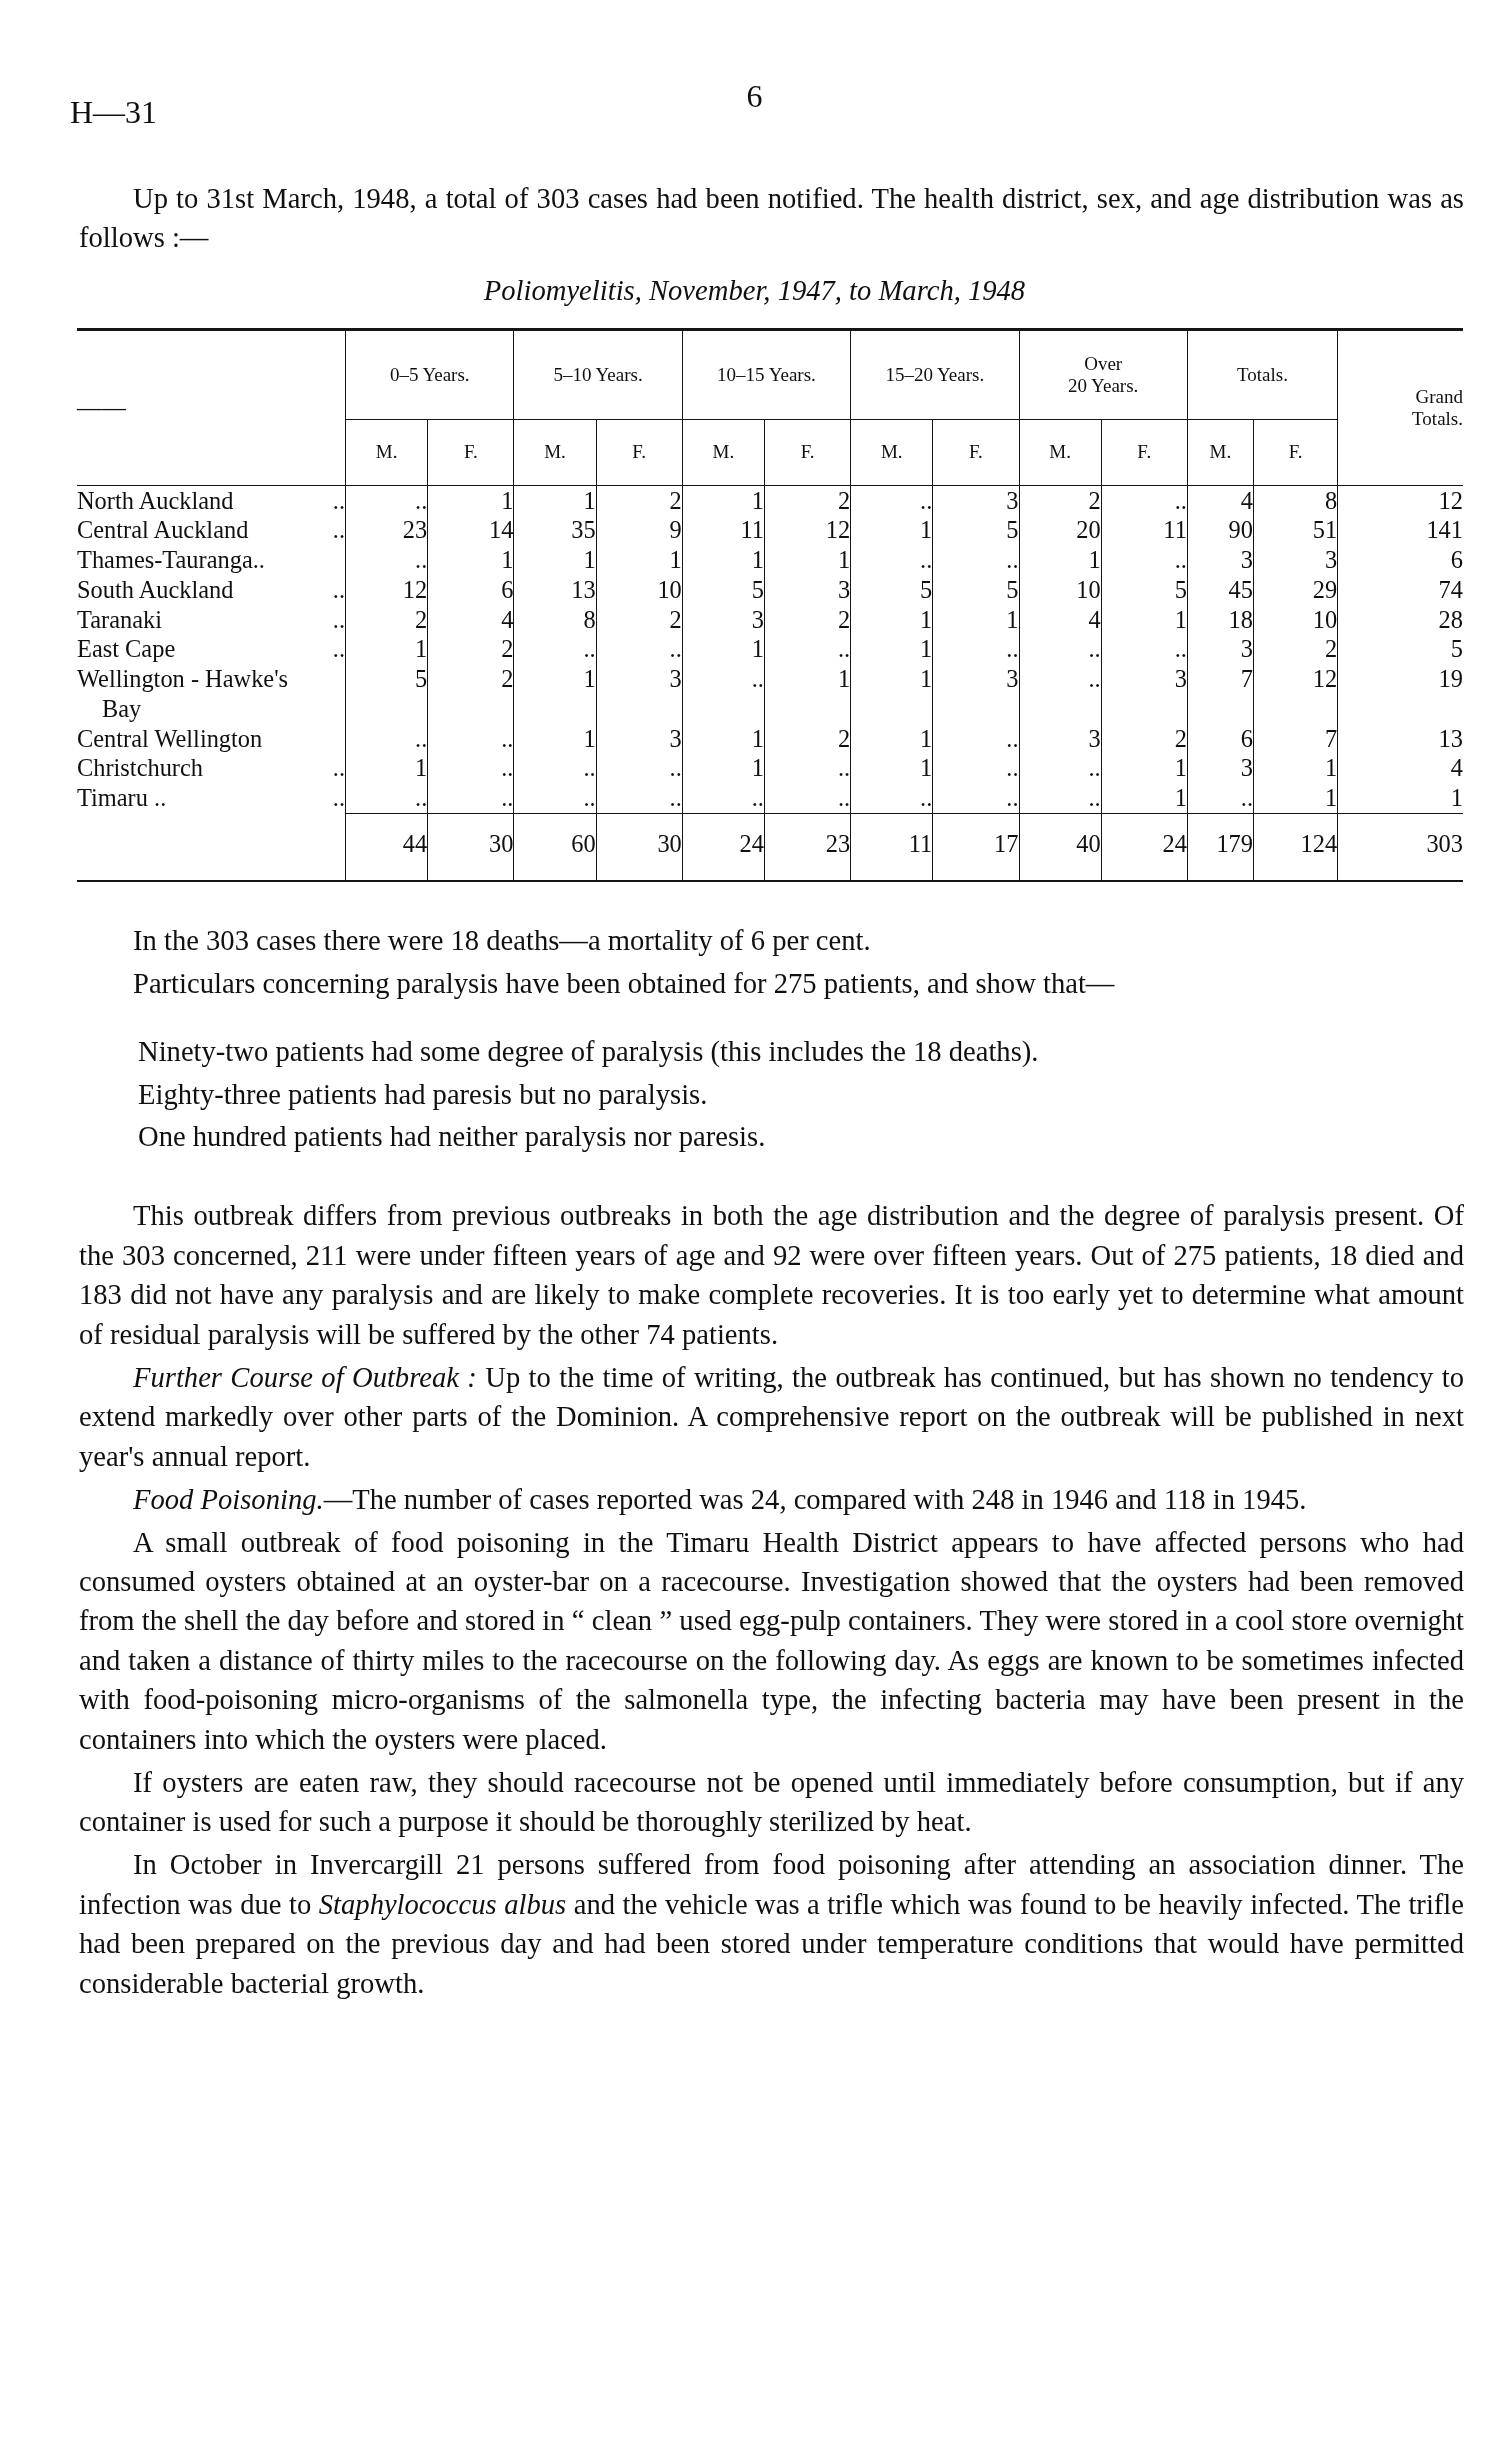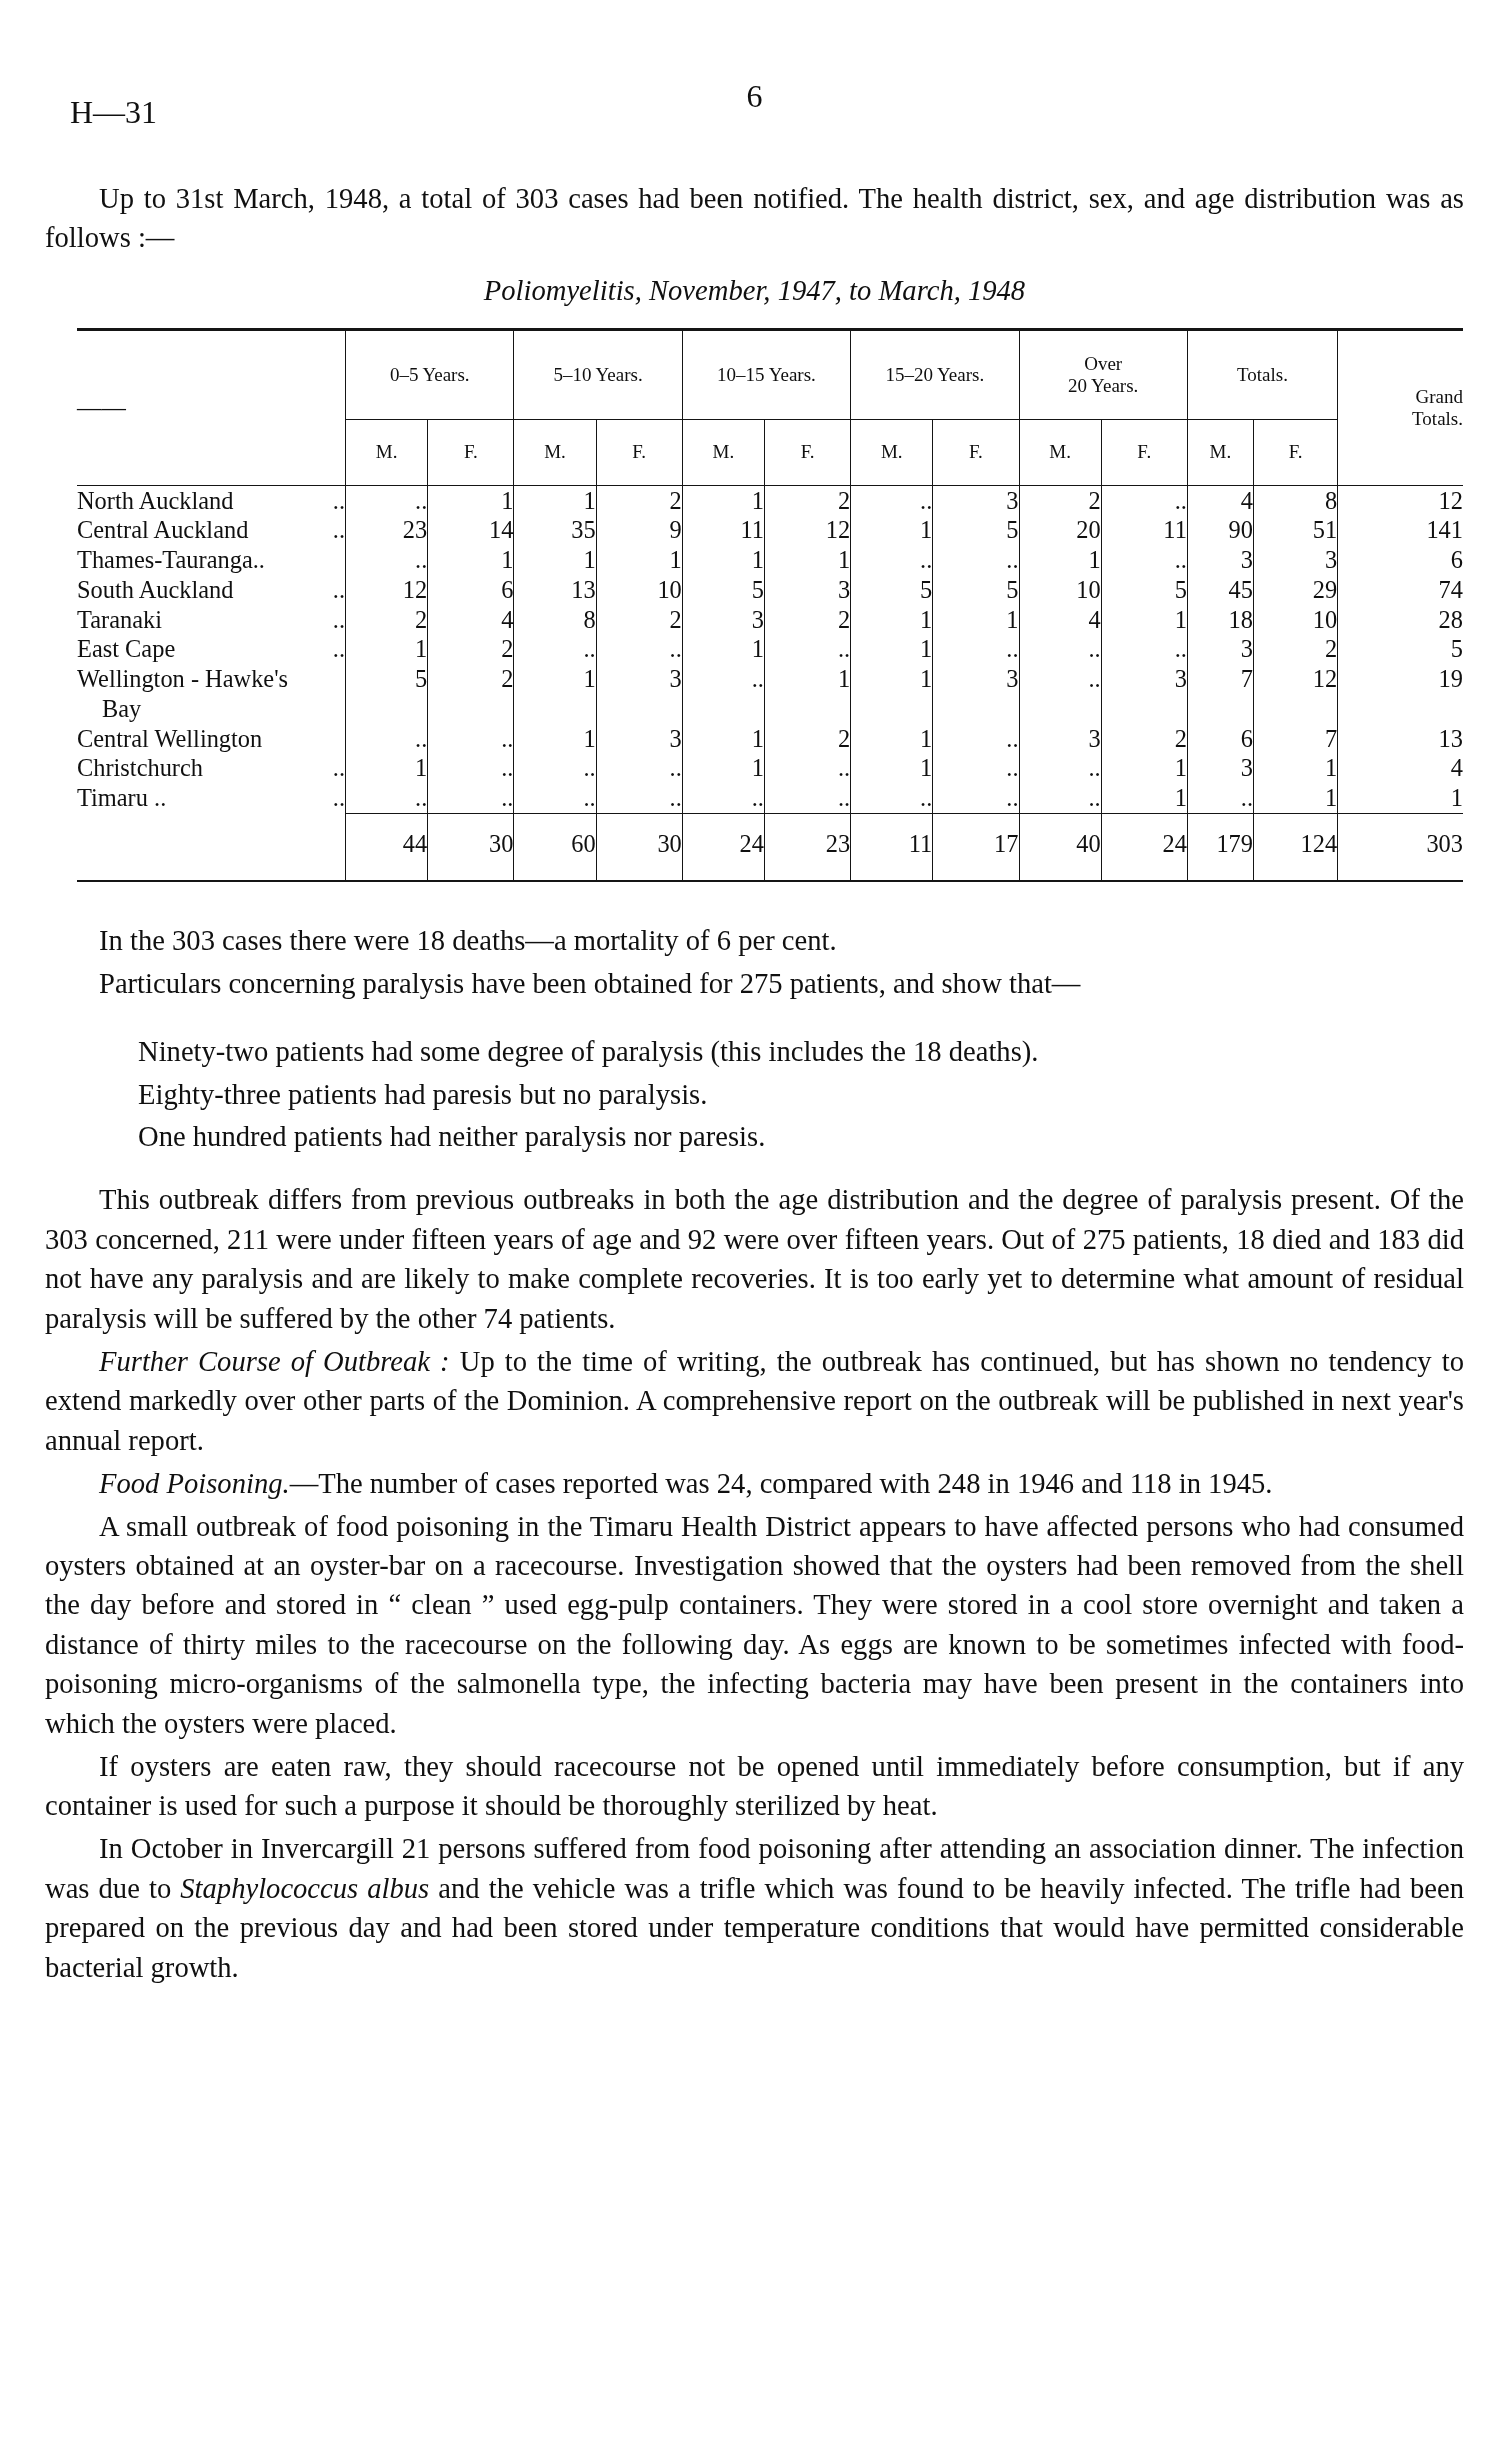--- a/index.html
+++ b/index.html
@@ -7,21 +7,21 @@
     width:1507px; height:2462px; box-sizing:border-box; position:relative;
     background:#ffffff; color:#101010;
     font-family:"Liberation Serif","DejaVu Serif",serif;
     padding:78px 43px 0 45px;
   }
   .pagehead { position:relative; height:42px; font-size:32px; }
   .doc-ref { position:absolute; left:25px; top:16px; }
   .page-num { position:absolute; left:50%; transform:translateX(-50%); top:0; }
 
   .para { font-size:28.6px; line-height:1.38; text-align:justify; margin:0 0 3.5px 0; }
-  .indent { text-indent:54px; }
+  .indent { text-indent:54px;margin-left:34px; }
   .intro { margin-top:59px; }
   .tbl-title { text-align:center; font-style:italic; font-size:28.6px; margin-top:16.7px; }
 
   table.polio {
     border-collapse:collapse; table-layout:fixed; width:1386px;
     margin:21px 0 0 32px;
     border-top:3.5px solid #151515; border-bottom:2.8px solid #151515;
     font-size:24.4px;
   }
   table.polio th, table.polio td { font-weight:normal; padding:0; }
@@ -44,21 +44,21 @@
   .l2 { display:block; margin-left:25px; }
   td.c {
     border-left:1.4px solid #151515; text-align:right; vertical-align:top;
     padding:4.9px 25px 2.1px 0; line-height:1.22;
   }
   td.cg { padding-right:40px; }
   tr.trow td.c { border-top:1.4px solid #151515; padding-top:15.3px; padding-bottom:21px; }
   tr.trow td.stub { border-top:none; }
 
   .bodytext { margin-top:39px; }
-  .list { margin:29px 0 24px 93px; }
+  .list { margin:29px 0 40px 93px; }
   .list .para { text-align:left; margin:0 0 2.8px 0; }
   .lead-italic { font-style:italic; }
   .species { font-style:italic; }
 </style>
 </head>
 <body>
 
 <div class="page">
 
   <div class="pagehead">

